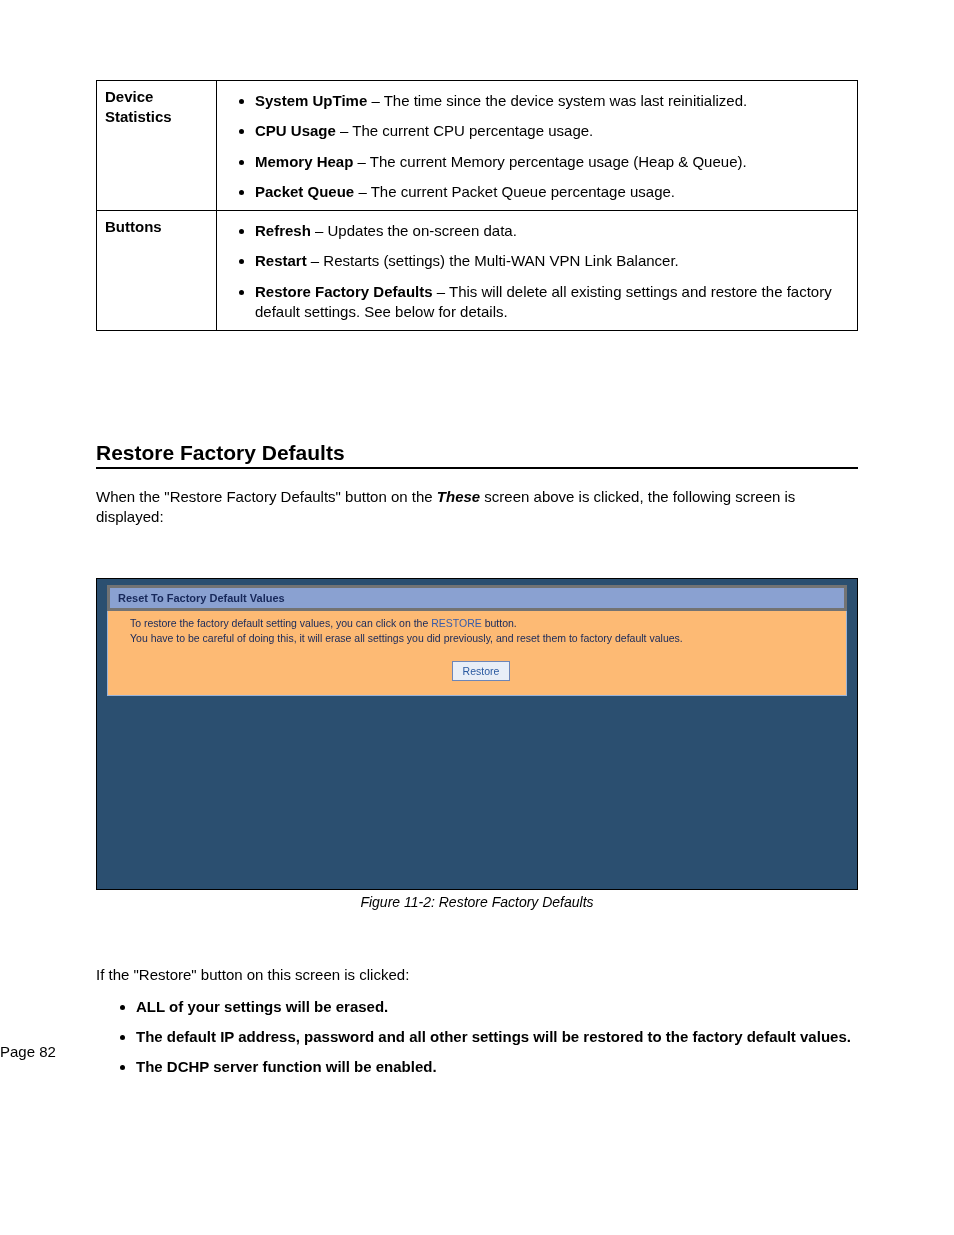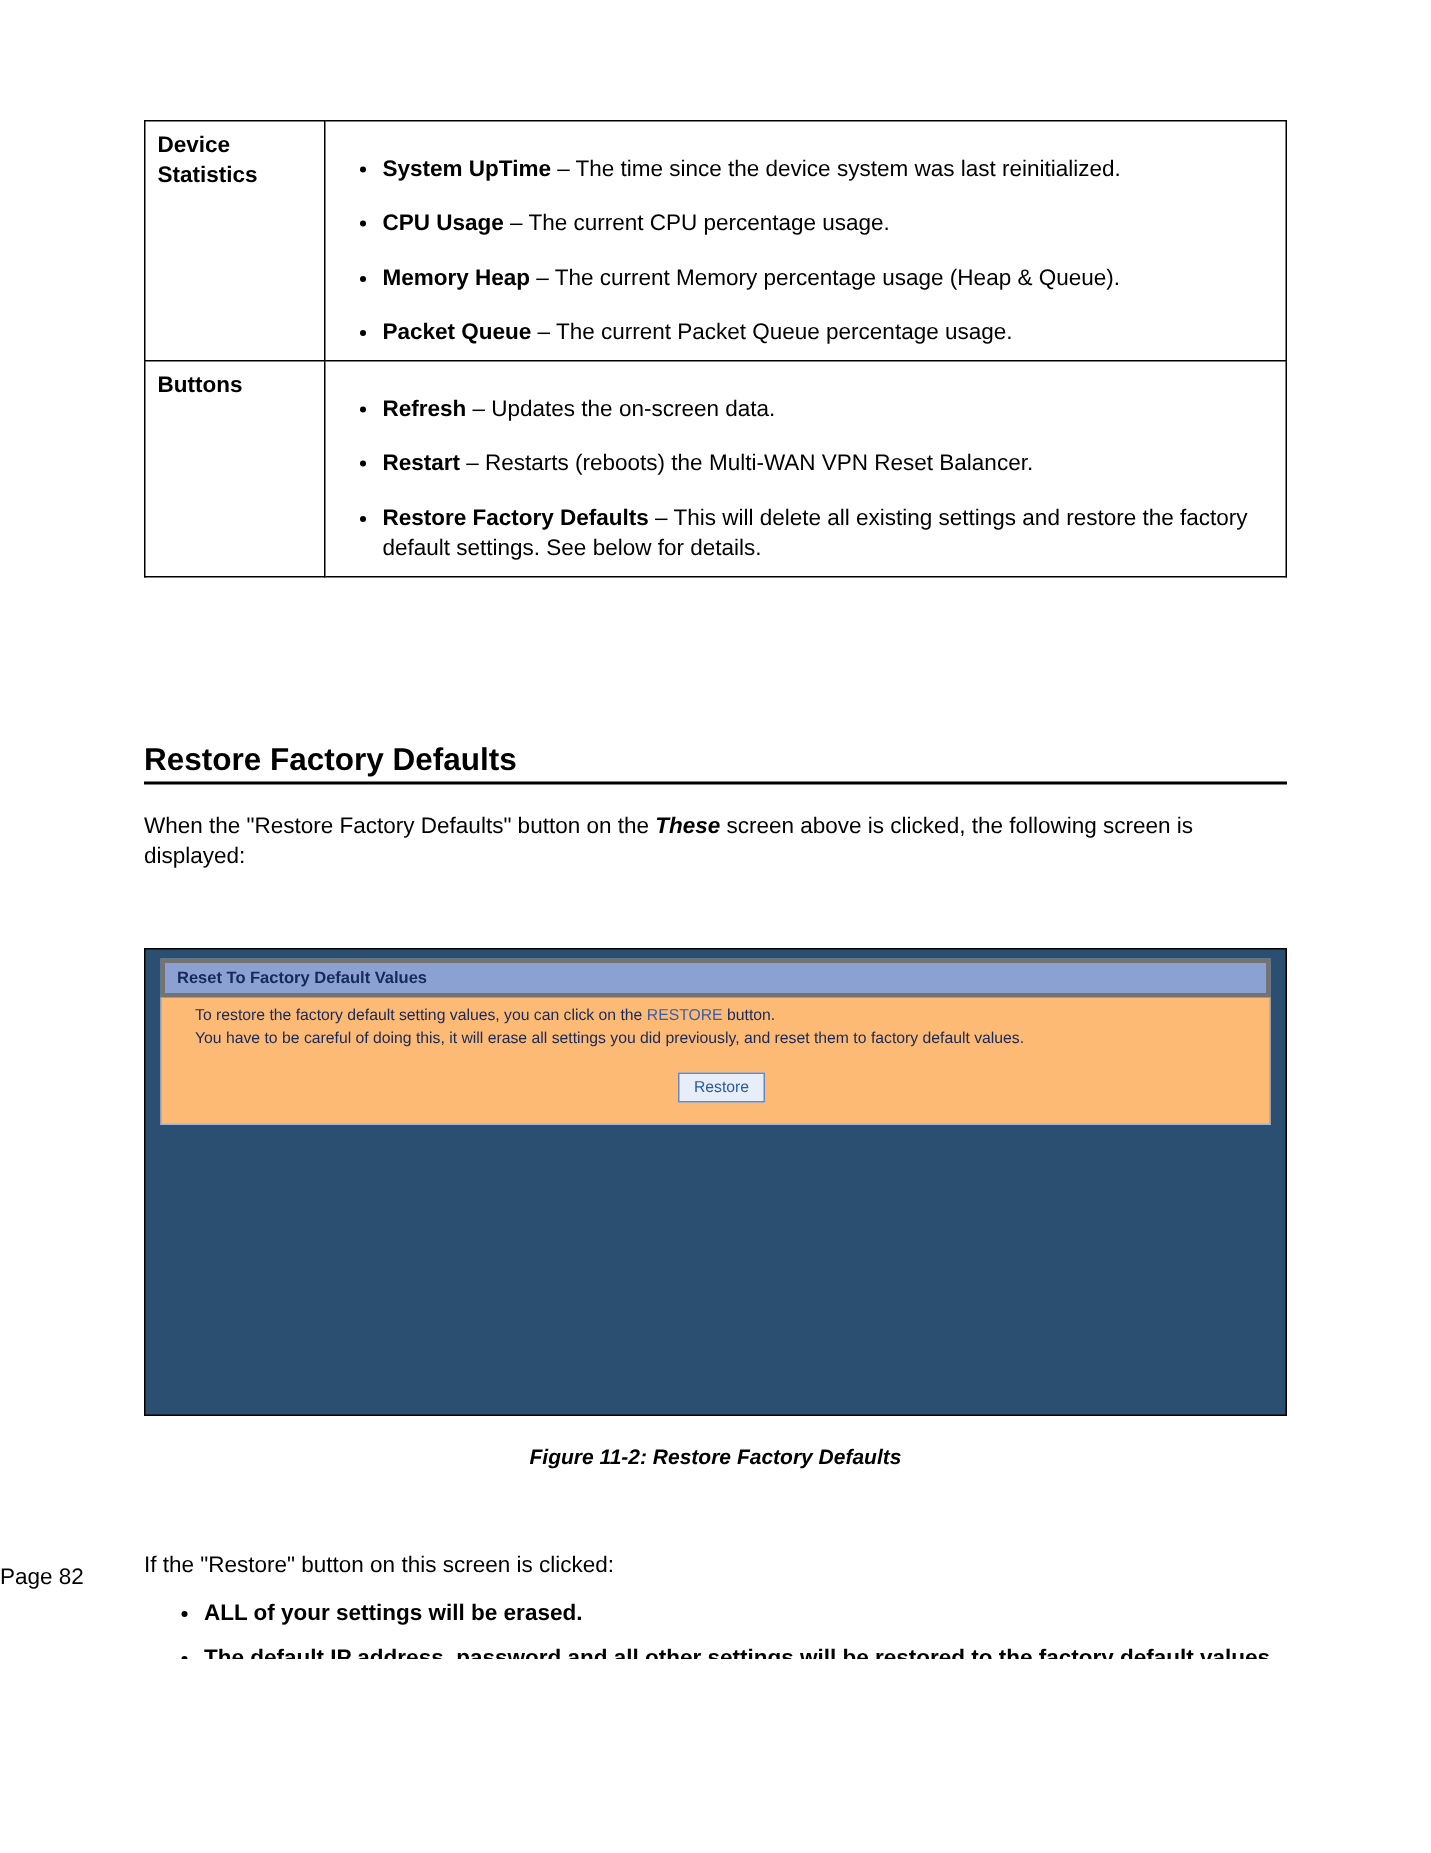--- a/index.html
+++ b/index.html
@@ -32,21 +32,21 @@
     width: 120px;
     font-weight: bold;
     line-height: 1.35;
   }
   table.defs ul {
     list-style: disc;
     margin: 0;
     padding: 0 4px 0 30px;
   }
   table.defs ul li {
-    margin: 16px 0 10px 0;
+    margin: 4px 0 10px 0;
     line-height: 1.35;
   }
   table.defs ul li:last-child { margin-bottom: 0; }
   .section-heading {
     font-size: 21px;
     font-weight: bold;
     margin: 110px 0 3px 0;
     padding-bottom: 2px;
     border-bottom: 2px solid #000;
   }
@@ -103,22 +103,22 @@
     color: #2b5aa0;
     font-family: Verdana, Geneva, sans-serif;
     font-size: 10.5px;
     cursor: pointer;
   }
   .btn-wrap { text-align: center; }
   .figure-caption {
     text-align: center;
     font-size: 14px;
     font-style: italic;
-    font-weight: bold;
-    margin: 19px 0 0 0;
+    font-weight: normal;
+    margin: 4px 0 0 0;
   }
   .body-list {
     list-style: disc;
     margin: 12px 0 0 0;
     padding: 0 0 0 40px;
     font-size: 15px;
   }
   .body-list li {
     margin: 0 0 10px 0;
     line-height: 1.35;
@@ -154,21 +154,21 @@
           <li><b>Memory Heap</b><span> – The current Memory percentage usage (Heap &amp; Queue).</span></li>
           <li><b>Packet Queue</b><span> – The current Packet Queue percentage usage.</span></li>
         </ul>
       </td>
     </tr>
     <tr>
       <td class="label">Buttons</td>
       <td>
         <ul>
           <li><b>Refresh</b><span> – Updates the on-screen data.</span></li>
-          <li><b>Restart</b><span> – Restarts (reboots) the Multi-WAN VPN Reset Balancer.</span></li>
+          <li><b>Restart</b><span> – Restarts (settings) the Multi-WAN VPN Link Balancer.</span></li>
           <li><b>Restore Factory Defaults</b><span> – This will delete all existing settings and restore the factory default settings. See below for details.</span></li>
         </ul>
       </td>
     </tr>
   </tbody>
     </table>
 
   <div class="section-heading">Restore Factory Defaults</div>
 
   <p class="para">

